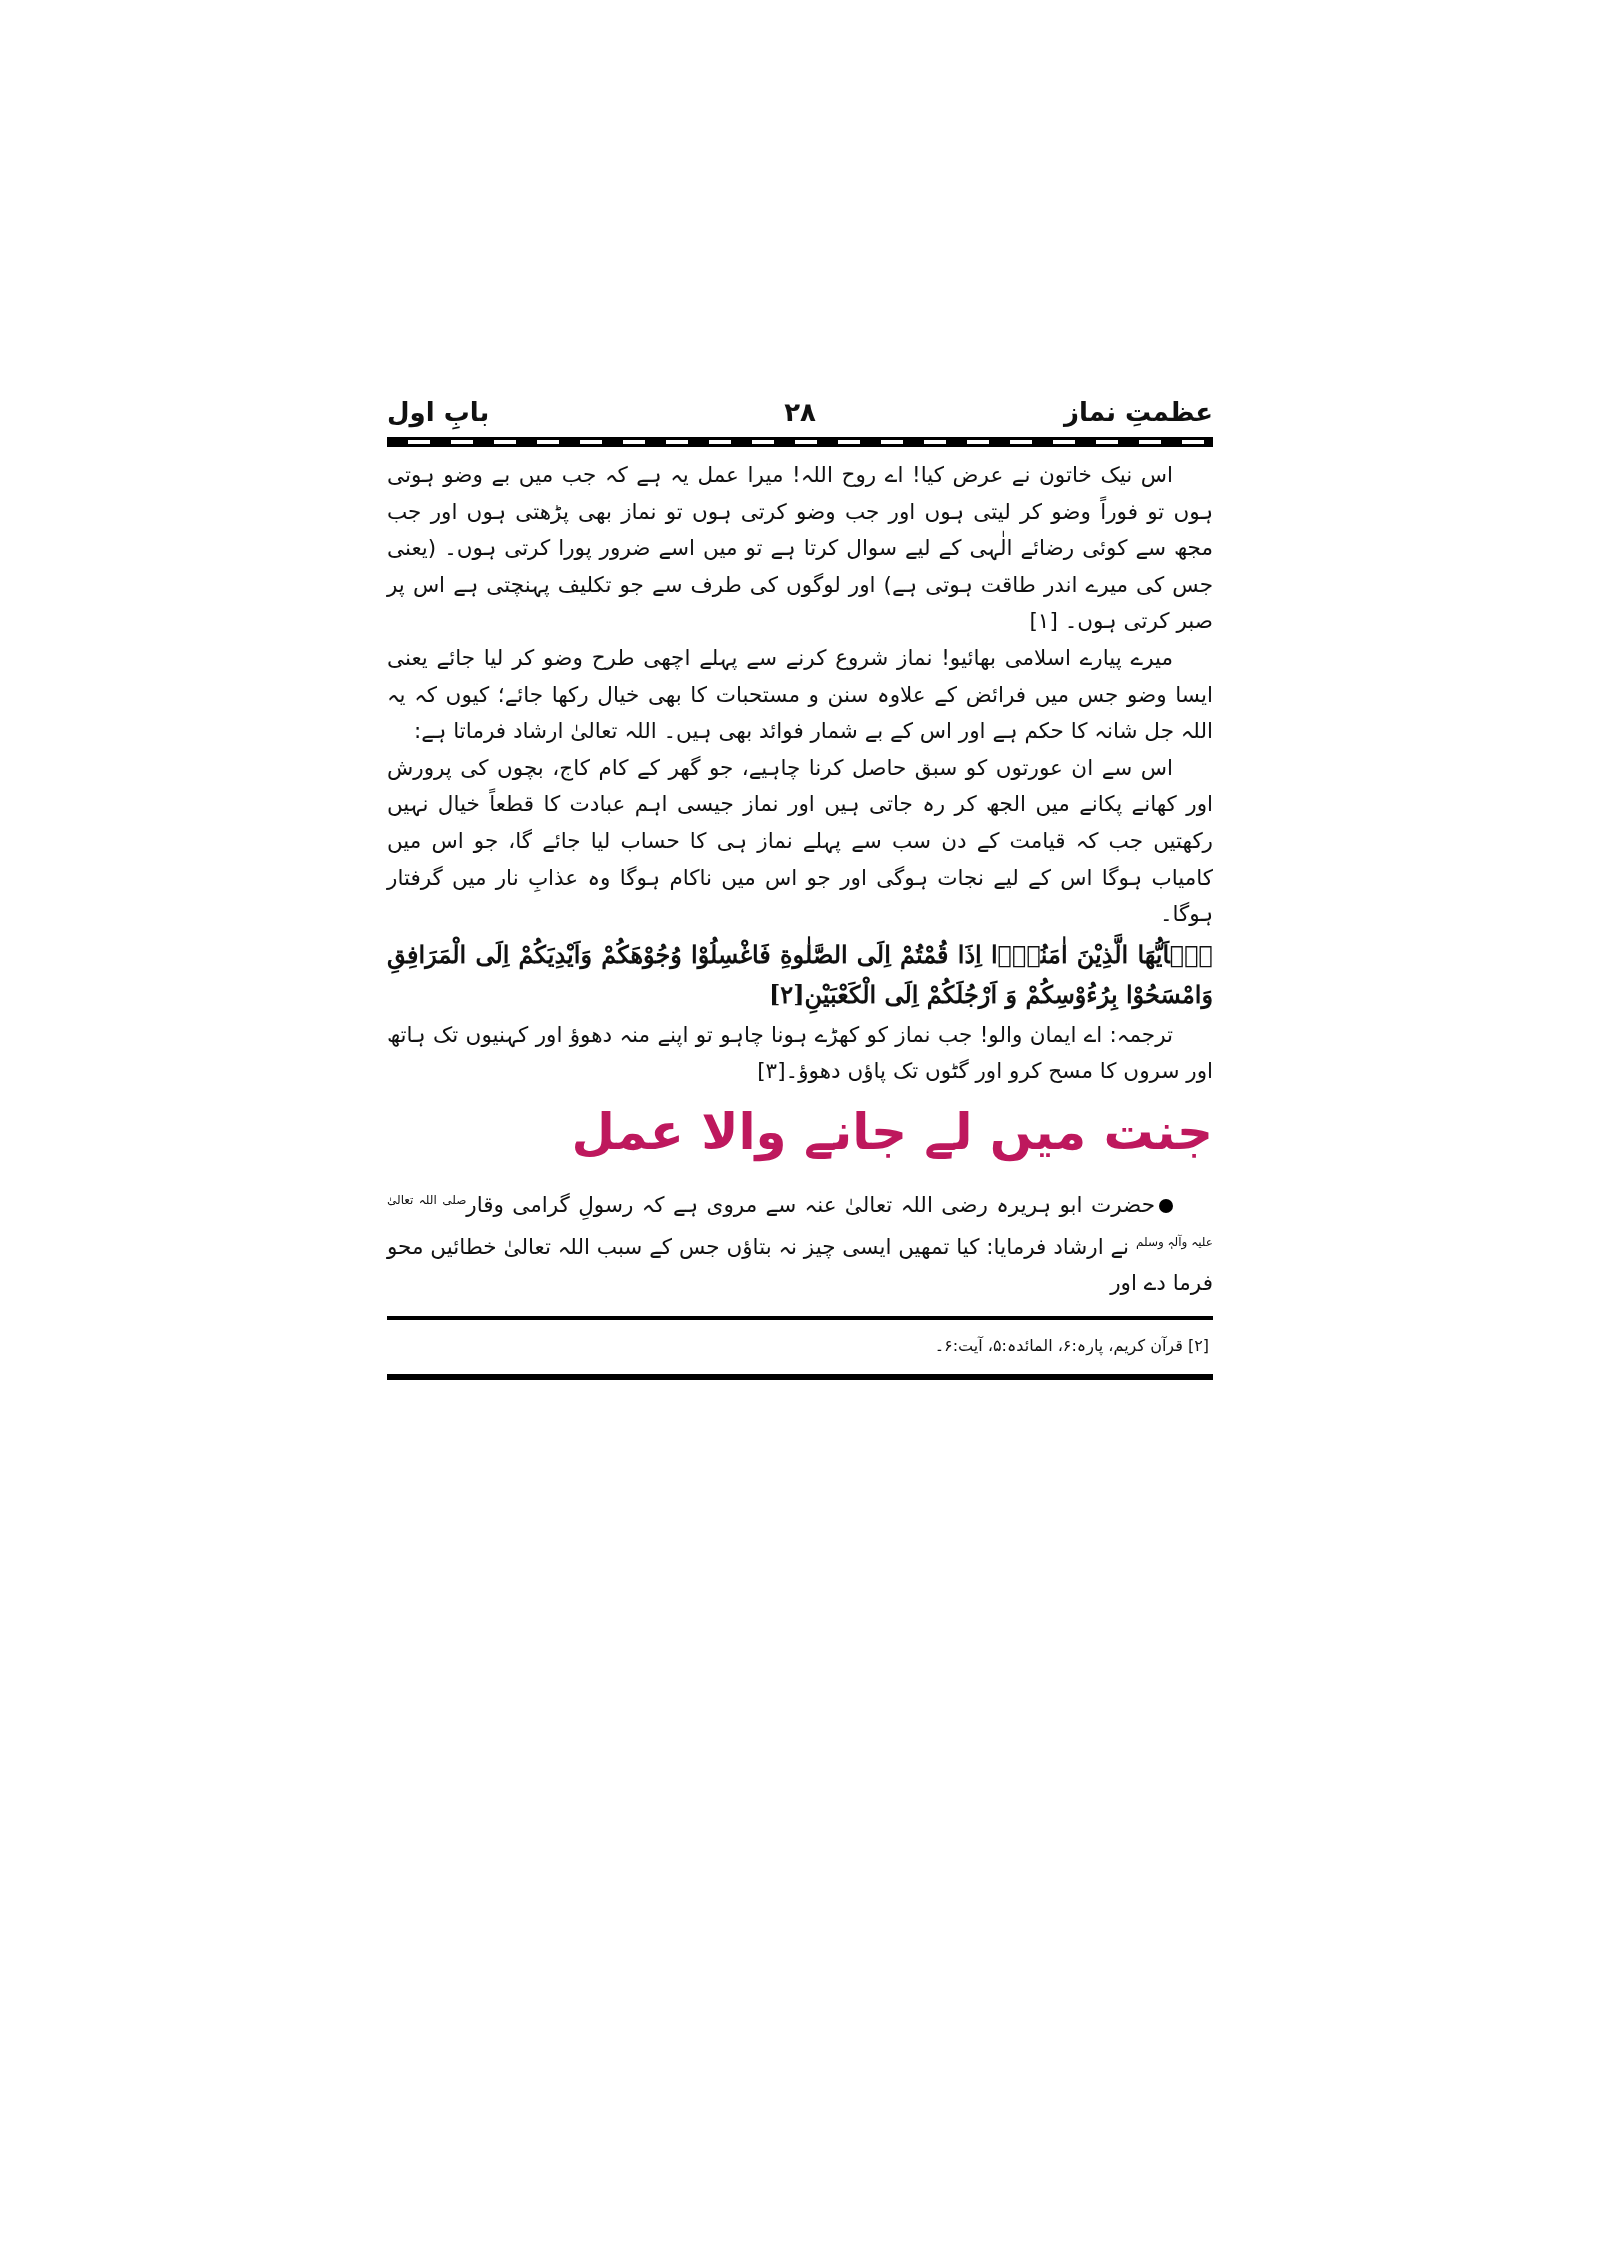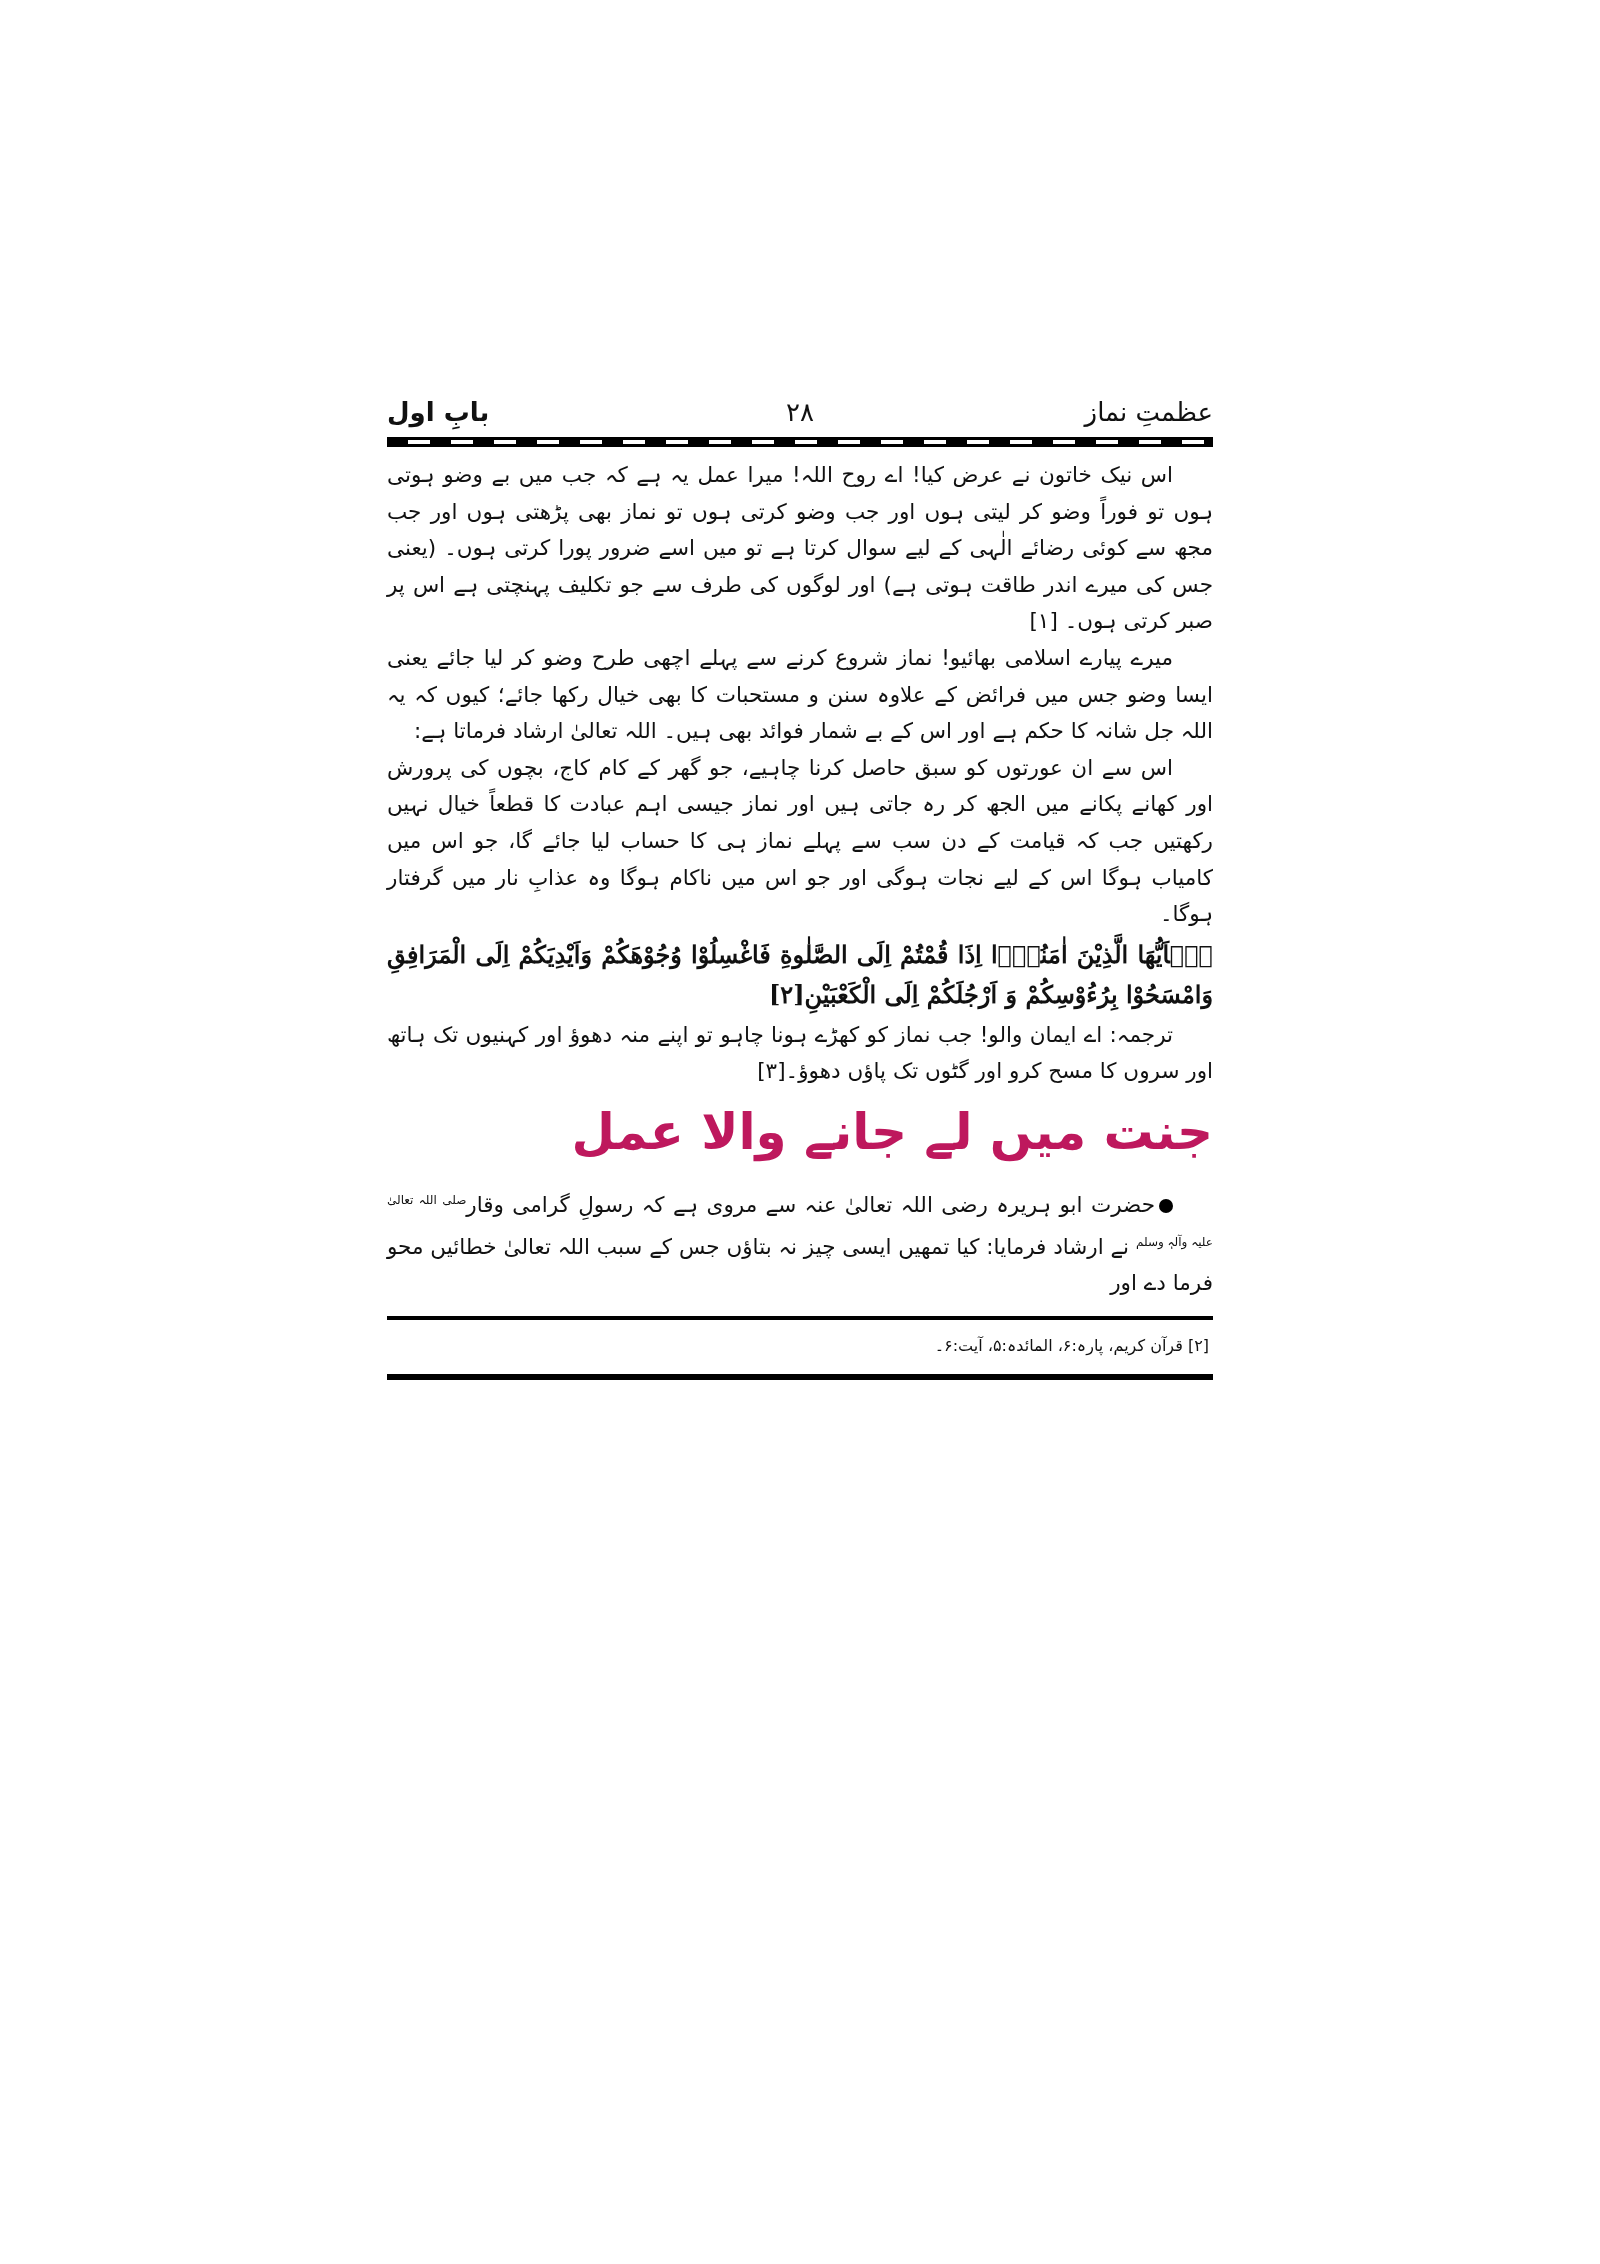--- a/index.html
+++ b/index.html
@@ -1,22 +1,22 @@
 <!DOCTYPE html>
 <html><head>
 <meta charset="utf-8">
 <style>
   html, body { margin: 0; padding: 0; background: #ffffff; }
   body { width: 1600px; height: 2264px; position: relative; overflow: hidden;
          font-family: "DejaVu Sans", sans-serif; color: #111; }
   .page { position: absolute; left: 387px; top: 392px; width: 826px; direction: rtl; }
 
   .header { position: relative; height: 42px; }
-  .header .book-title { position: absolute; right: 0; top: 2px; font-size: 26px; font-weight: normal; line-height: 36px; }
-  .header .page-number { position: absolute; left: 0; right: 0; top: 2px; text-align: center; font-size: 26px; font-weight: normal; line-height: 36px; direction: ltr; }
+  .header .book-title { position: absolute; right: 0; top: 2px; font-size: 26px; font-weight: bold; line-height: 36px; }
+  .header .page-number { position: absolute; left: 0; right: 0; top: 2px; text-align: center; font-size: 26px; font-weight: bold; line-height: 36px; direction: ltr; }
   .header .chapter-title { position: absolute; left: 0; top: 2px; font-size: 26px; font-weight: bold; line-height: 36px; }
 
   .dash-rule { height: 10px; margin-top: 3px; background-color: #000;
     background-image: repeating-linear-gradient(to right, #000 0, #000 21px, #fff 21px, #fff 43px);
     background-size: 100% 4px; background-repeat: no-repeat; background-position: 0 3px; }
 
   .body { margin-top: 10px; }
   .para { font-size: 21.5px; line-height: 36.6px; text-align: justify; text-align-last: right; margin: 0; }
   .para.indent { text-indent: 40px; }
   .quran { font-family: "DejaVu Serif", serif; font-size: 24px; line-height: 40px; font-weight: bold; text-align: justify; text-align-last: right; margin: 2px 0; }

